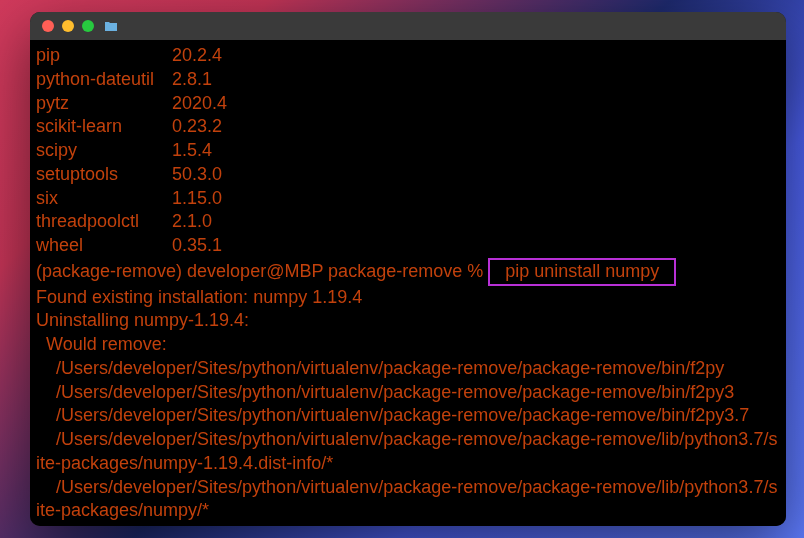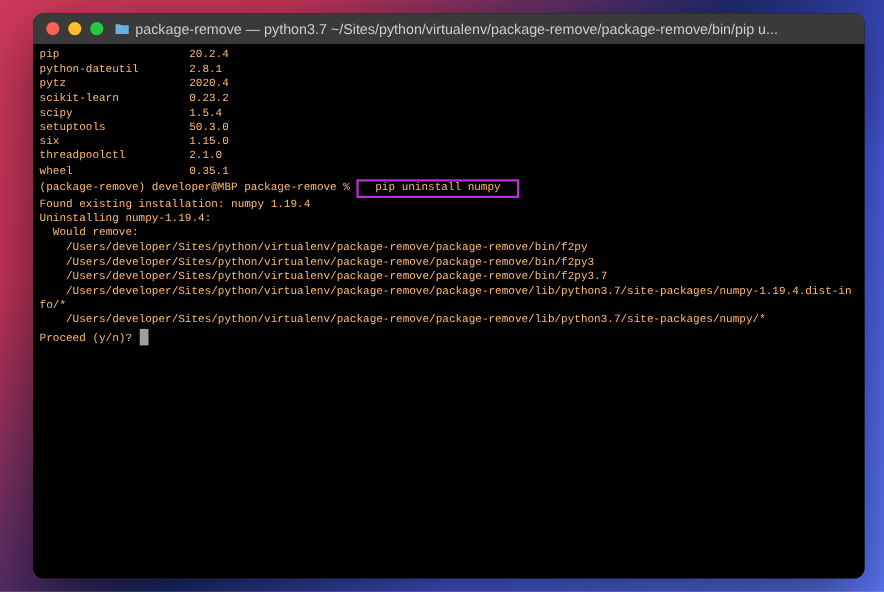--- a/index.html
+++ b/index.html
@@ -56,24 +56,24 @@
       font-size: 13px;
       white-space: nowrap;
       overflow: hidden;
       text-overflow: ellipsis;
       flex: 1;
     }
     .terminal {
       flex: 1;
       background: #000000;
       padding: 4px 6px;
-      font-family: Liberation Mono, monospace;
-      font-size: 10px;
+      font-family: Liberation Sans, sans-serif;
+      font-size: 18px;
       line-height: 1.32;
-      color: #fdba74;
+      color: #c2410c;
       overflow: hidden;
       white-space: pre-wrap;
       word-break: break-all;
     }
     .pkg-row { display: flex; }
     .pkg-name { width: 136px; display: inline-block; }
     .highlight-box {
       border: 2px solid #b830d6;
       padding: 0 15px;
       display: inline-block;
@@ -93,16 +93,15 @@
 <div class="window">
   <div class="titlebar">
     <div class="traffic-lights">
       <div class="light red"></div>
       <div class="light yellow"></div>
       <div class="light green"></div>
     </div>
     <svg class="folder-icon" viewBox="0 0 14 11">
       <path d="M1 1 L5 1 L6 2 L13 2 L13 10 L1 10 Z" fill="#6bb1e0"></path>
     </svg>
-    <div class="title">package-remove — python3.7 ~/Sites/python/virtualenv/package-remove/package-remove/bin/pip u...</div>
   </div>
   <div class="terminal"><div class="pkg-row"><span class="pkg-name">pip</span><span>20.2.4</span></div><div class="pkg-row"><span class="pkg-name">python-dateutil</span><span>2.8.1</span></div><div class="pkg-row"><span class="pkg-name">pytz</span><span>2020.4</span></div><div class="pkg-row"><span class="pkg-name">scikit-learn</span><span>0.23.2</span></div><div class="pkg-row"><span class="pkg-name">scipy</span><span>1.5.4</span></div><div class="pkg-row"><span class="pkg-name">setuptools</span><span>50.3.0</span></div><div class="pkg-row"><span class="pkg-name">six</span><span>1.15.0</span></div><div class="pkg-row"><span class="pkg-name">threadpoolctl</span><span>2.1.0</span></div><div class="pkg-row"><span class="pkg-name">wheel</span><span>0.35.1</span></div><div><span>(package-remove)</span> <span>developer@MBP</span> <span>package-remove</span> <span>%</span> <span class="highlight-box">pip uninstall numpy</span></div><div>Found existing installation: numpy 1.19.4</div><div>Uninstalling numpy-1.19.4:</div><div>  Would remove:</div><div>    /Users/developer/Sites/python/virtualenv/package-remove/package-remove/bin/f2py</div><div>    /Users/developer/Sites/python/virtualenv/package-remove/package-remove/bin/f2py3</div><div>    /Users/developer/Sites/python/virtualenv/package-remove/package-remove/bin/f2py3.7</div><div>    /Users/developer/Sites/python/virtualenv/package-remove/package-remove/lib/python3.7/site-packages/numpy-1.19.4.dist-info/*</div><div>    /Users/developer/Sites/python/virtualenv/package-remove/package-remove/lib/python3.7/site-packages/numpy/*</div><span>Proceed (y/n)? </span><span class="cursor"></span></div>
 </div>
 
 </body></html>

